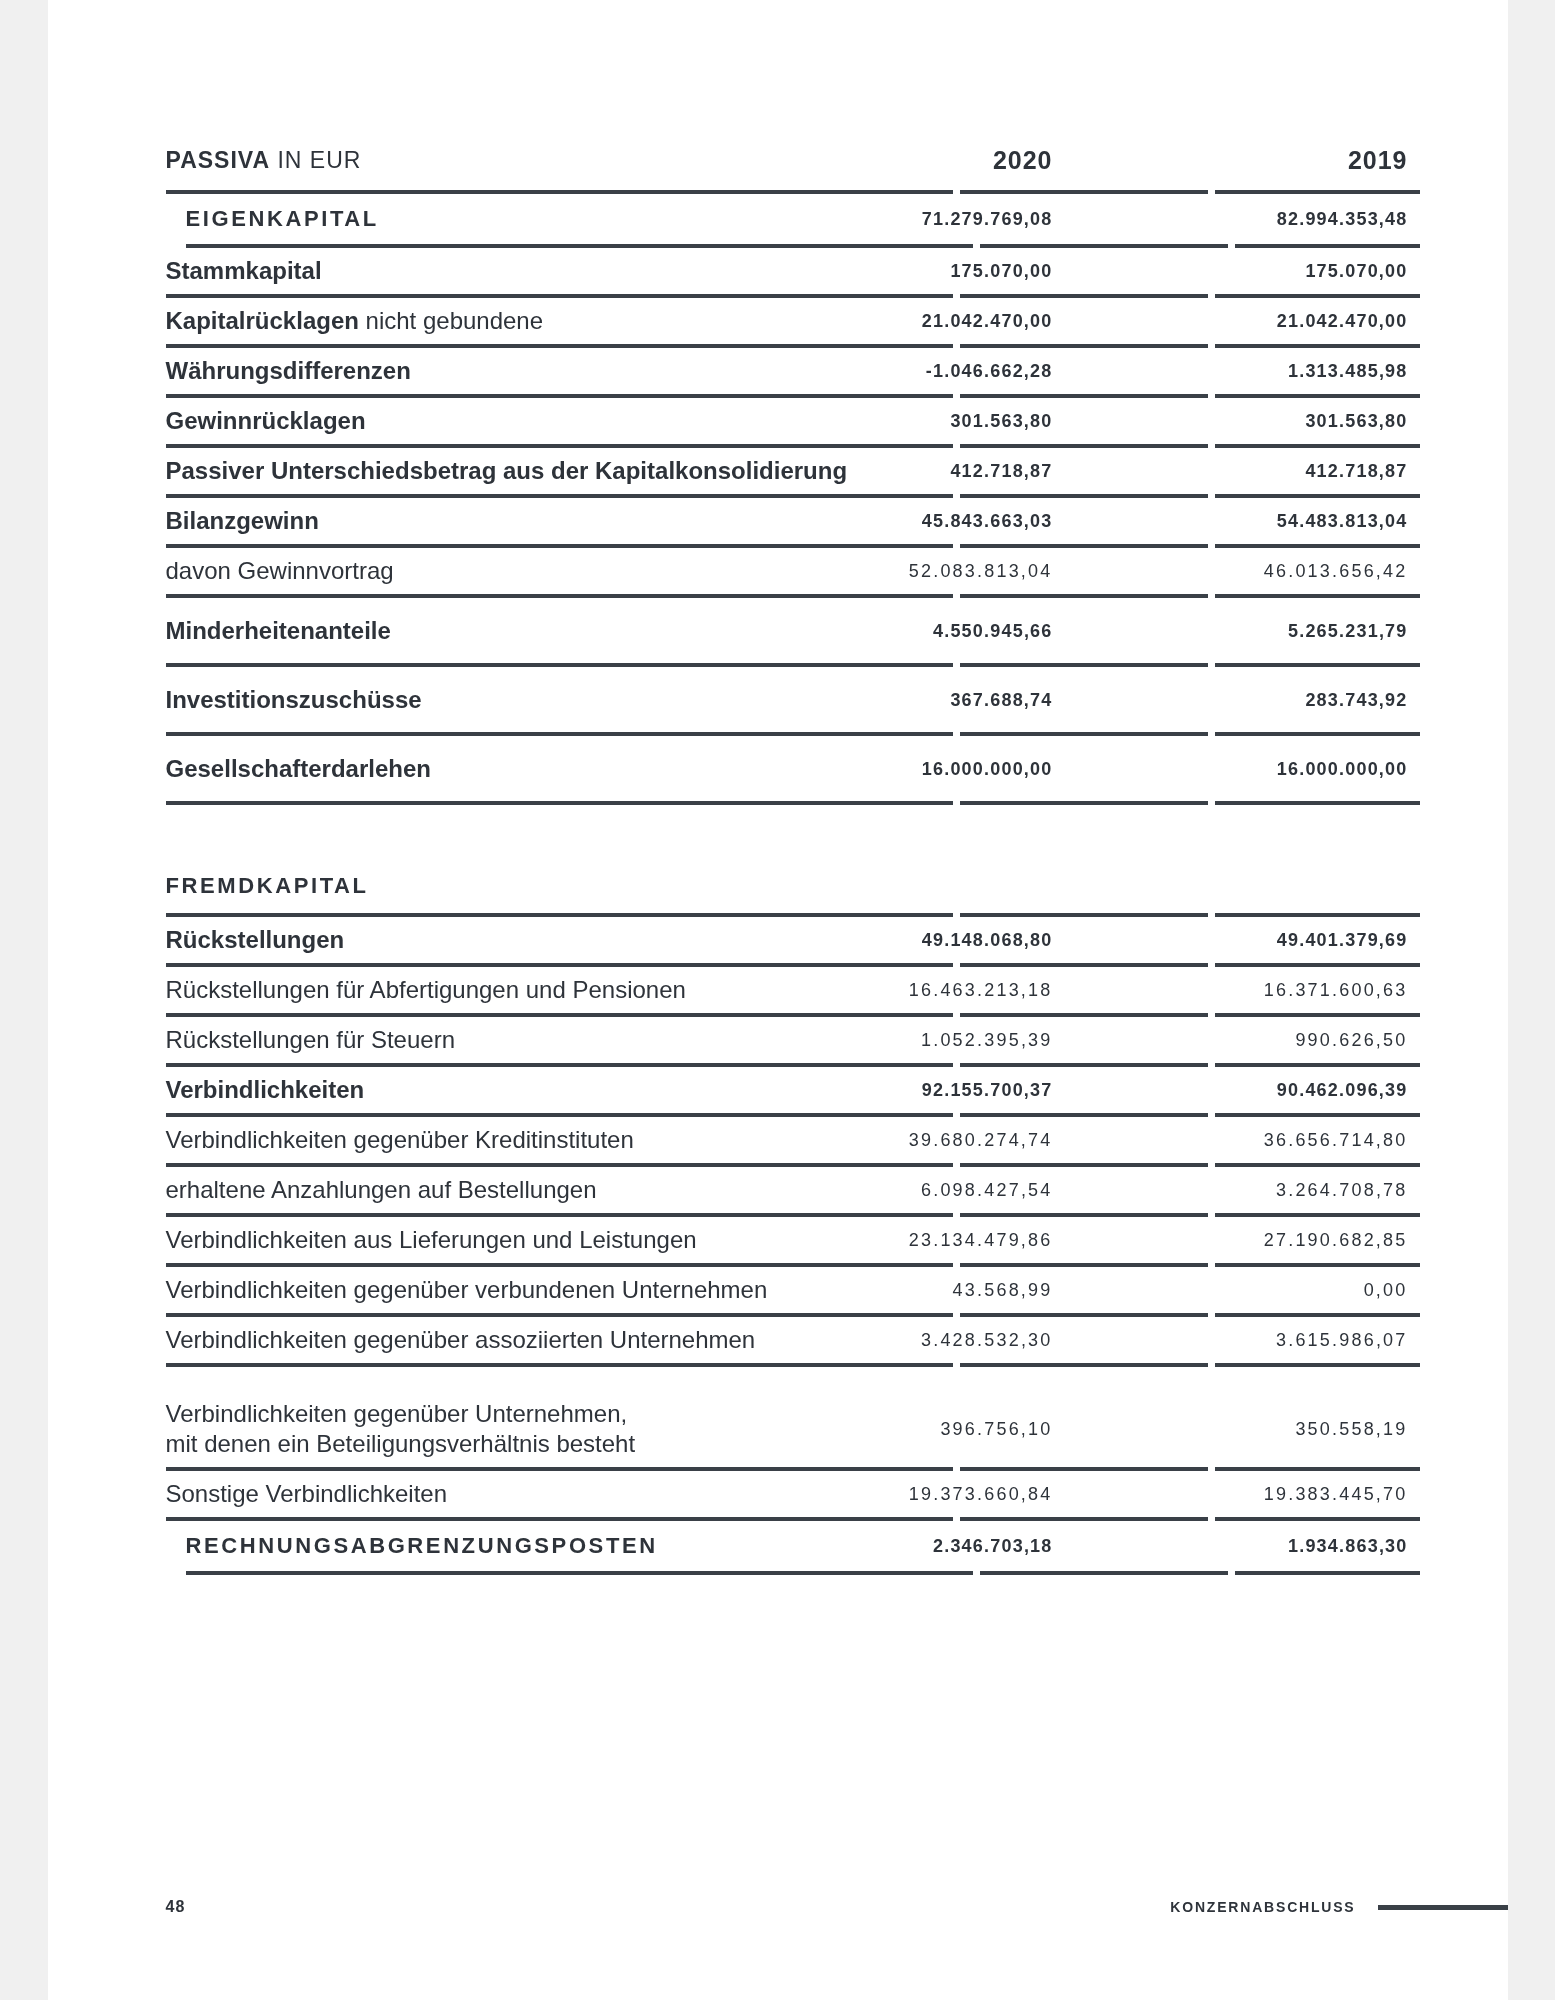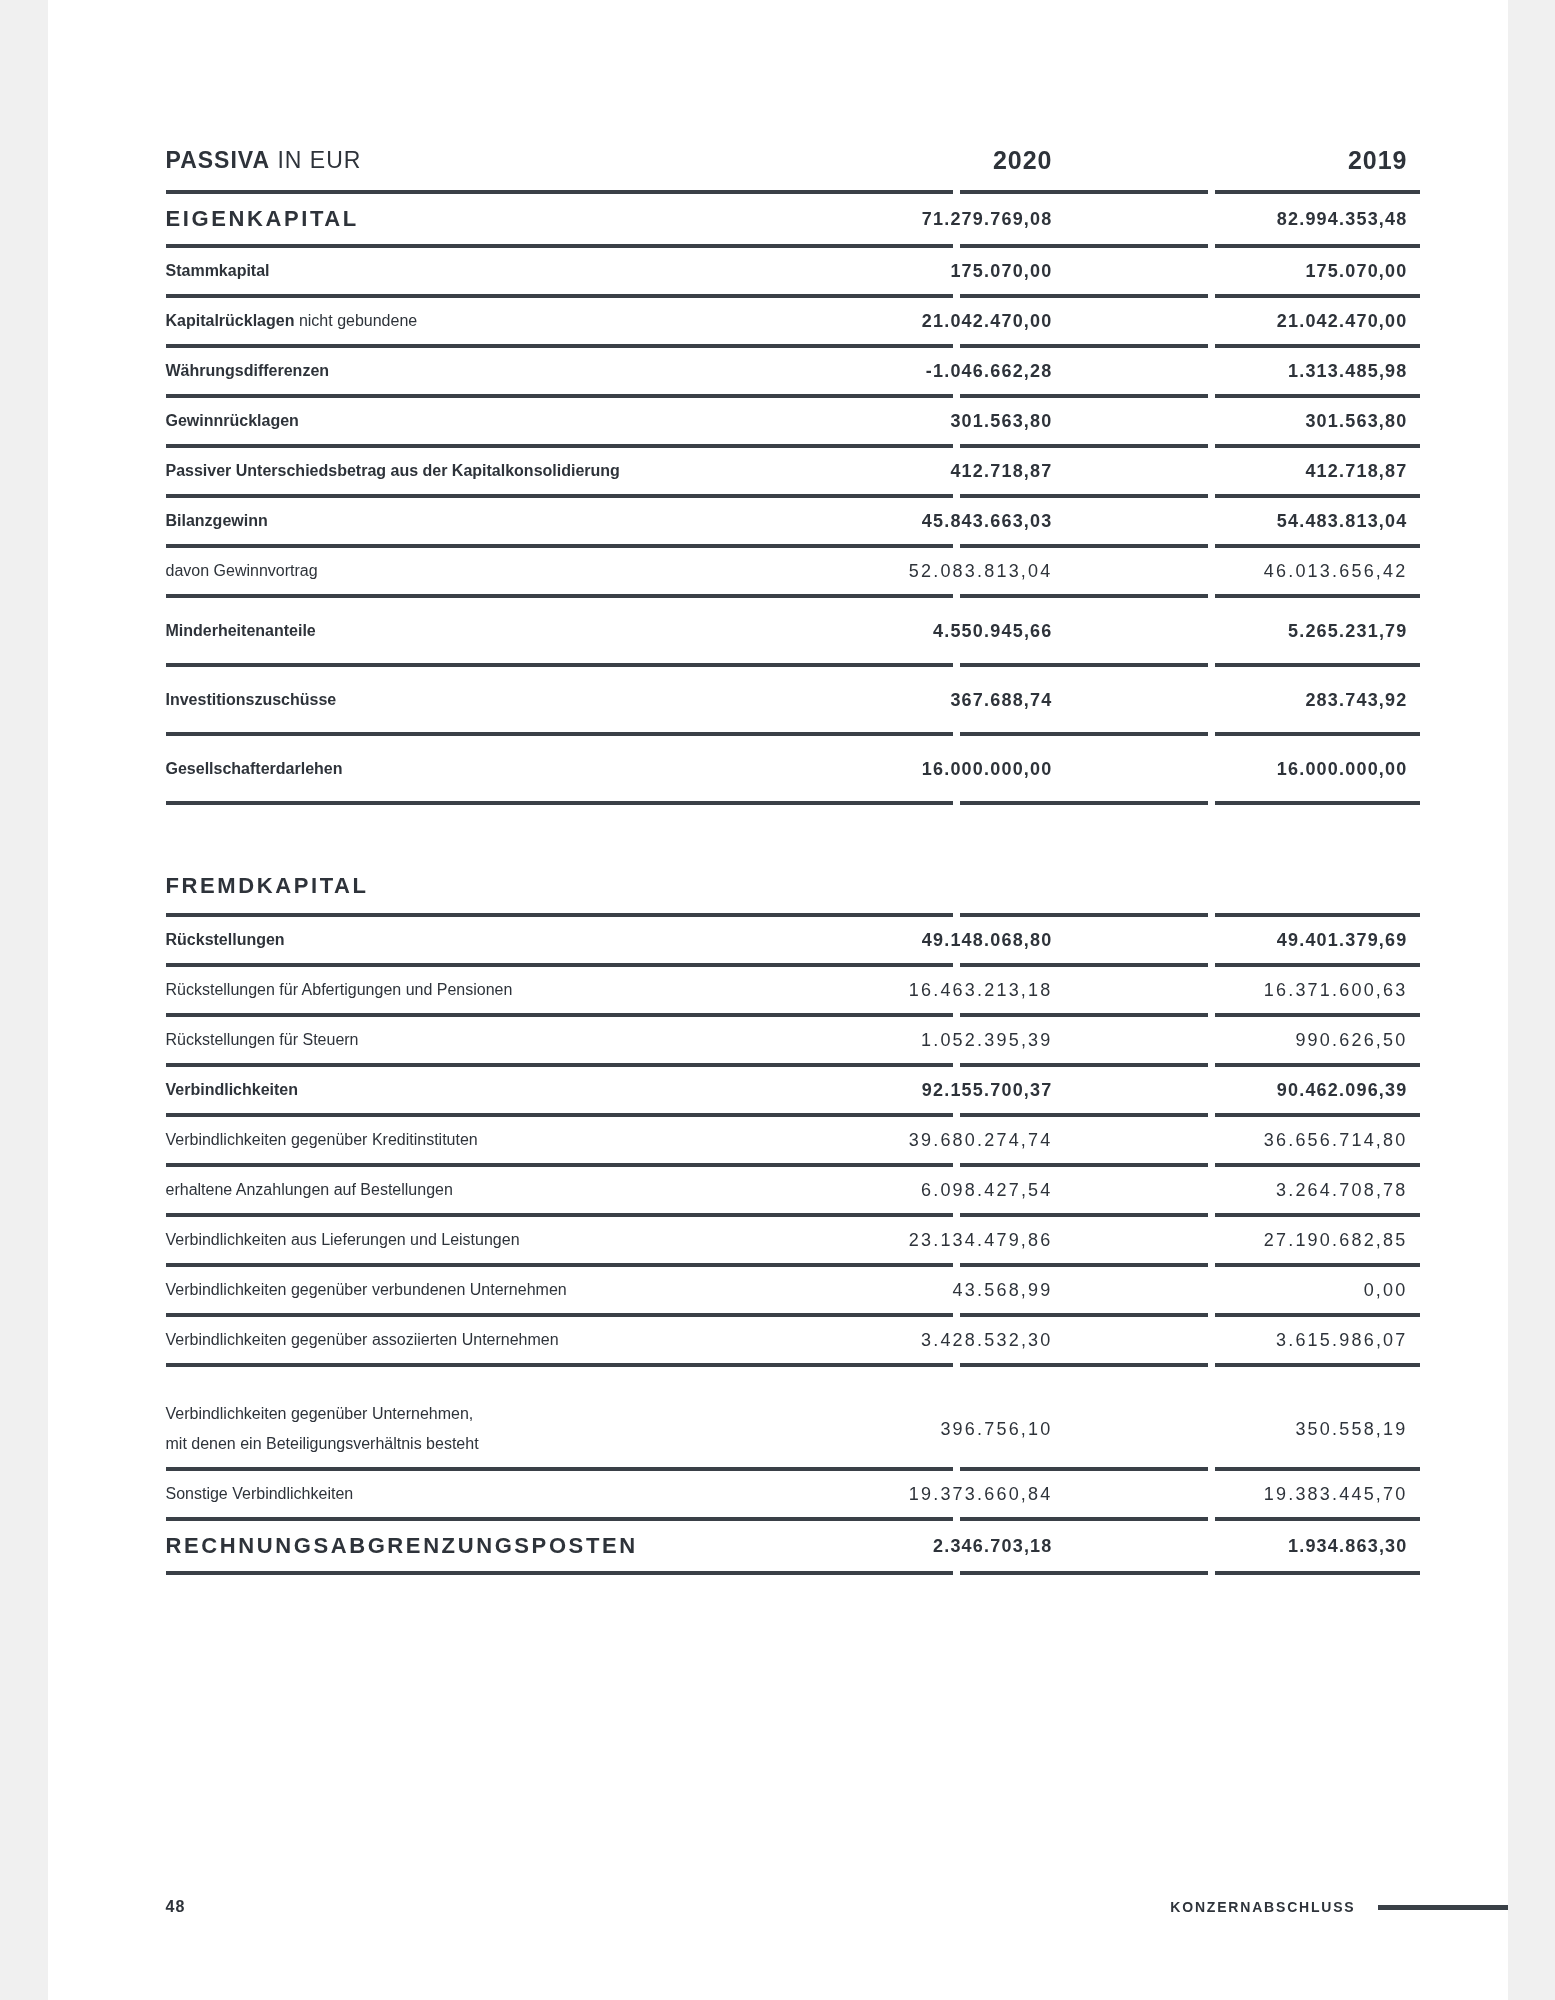--- a/index.html
+++ b/index.html
@@ -25,36 +25,36 @@
   .title .b{font-weight:700;}
   .title .r{font-weight:400;}
   .yhead{position:absolute;bottom:15px;font-size:25px;font-weight:700;letter-spacing:1px;}
   .y20{right:367px;}
   .y19{right:12px;}
 
   
   .row{position:relative;height:46px;border-bottom:4px solid var(--line);--bw:4px;}
   .row.tall{height:65px;}
   .row.tall2{height:76px;margin-top:24px;}
-  .row.sect{height:50px;}
+  .row.sect{height:50px;margin-left:20px;}
   .row.final{height:52px;border-bottom-width:7px;--bw:7px;}
 
   
   .thead::before,.thead::after,
   .fk-head::before,.fk-head::after,
   .row::before,.row::after{
     content:"";position:absolute;bottom:calc(-1 * var(--bw,4px));
     width:7px;height:var(--bw,4px);background:var(--bg);z-index:2;
   }
   .thead::before,.fk-head::before,.row::before{left:787px;}
   .thead::after,.fk-head::after,.row::after{left:1042px;}
 
   .lbl{
     position:absolute;left:0;top:50%;transform:translateY(-50%);
-    font-size:16px;font-weight:400;white-space:nowrap;line-height:30px;
+    font-size:24px;font-weight:400;white-space:nowrap;line-height:30px;
   }
   .row.boldrow .lbl{font-weight:700;}
   .lbl .suffix{font-weight:400;}
   .row.sect .lbl,.row.final .lbl{
     font-size:22px;font-weight:700;letter-spacing:2.6px;
   }
   .val{
     position:absolute;top:50%;transform:translateY(-50%);
     font-size:18px;white-space:nowrap;
     font-weight:400;letter-spacing:2.2px;

